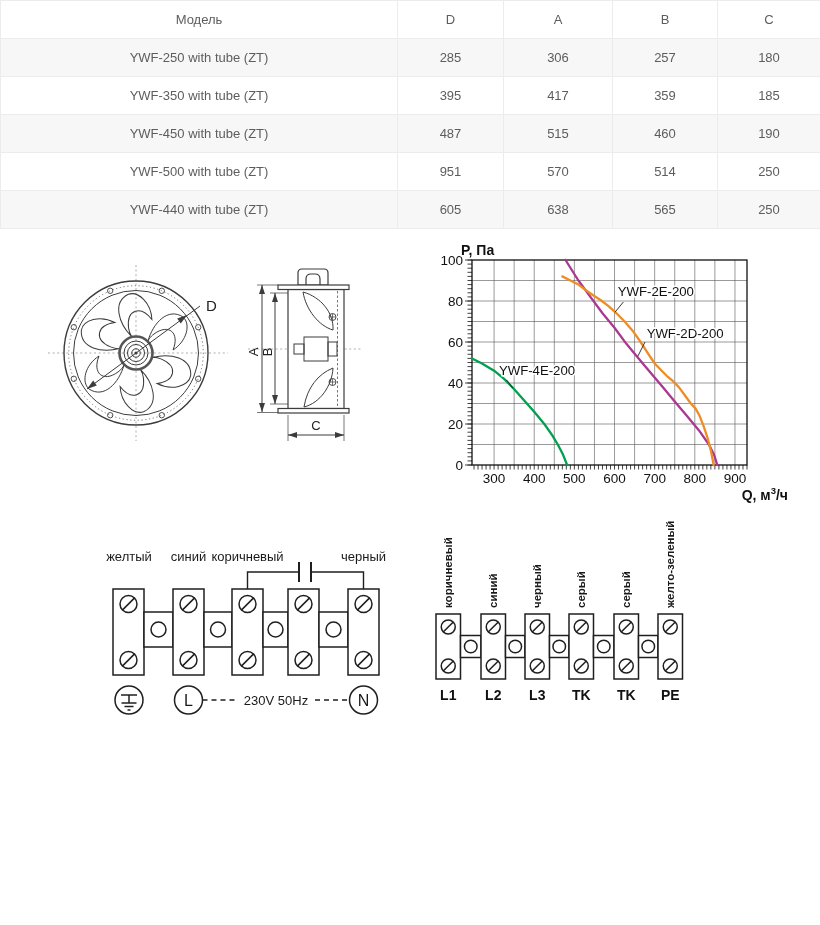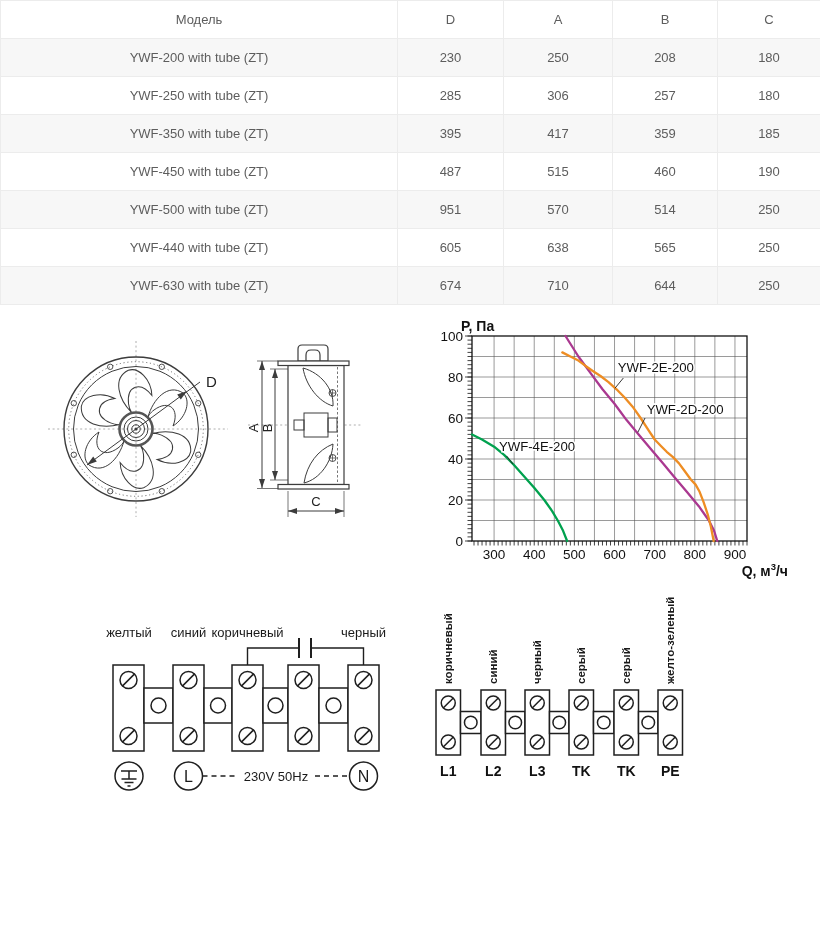--- a/index.html
+++ b/index.html
@@ -28,27 +28,20 @@
     <thead>
       <tr>
         <th>Модель</th>
         <th>D</th>
         <th>A</th>
         <th>B</th>
         <th>C</th>
       </tr>
     </thead>
     <tbody id="dim-tbody">
-        <tr>
-          <td>YWF-200 with tube (ZT)</td>
-          <td>230</td>
-          <td>250</td>
-          <td>208</td>
-          <td>180</td>
-        </tr>
         <tr>
           <td>YWF-250 with tube (ZT)</td>
           <td>285</td>
           <td>306</td>
           <td>257</td>
           <td>180</td>
         </tr>
         <tr>
           <td>YWF-350 with tube (ZT)</td>
           <td>395</td>
@@ -68,27 +61,20 @@
           <td>951</td>
           <td>570</td>
           <td>514</td>
           <td>250</td>
         </tr>
         <tr>
           <td>YWF-440 with tube (ZT)</td>
           <td>605</td>
           <td>638</td>
           <td>565</td>
-          <td>250</td>
-        </tr>
-        <tr>
-          <td>YWF-630 with tube (ZT)</td>
-          <td>674</td>
-          <td>710</td>
-          <td>644</td>
           <td>250</td>
         </tr>
       </tbody>
   </table>
 
   <div class="figures">
 
     <svg id="fan-front" style="left:40px;top:31px" width="200" height="190" viewBox="0 0 200 190">
       <g stroke="#9a9a9a" stroke-width="0.8" stroke-dasharray="2,2.6">
         <line x1="8" y1="93" x2="188" y2="93"></line>

